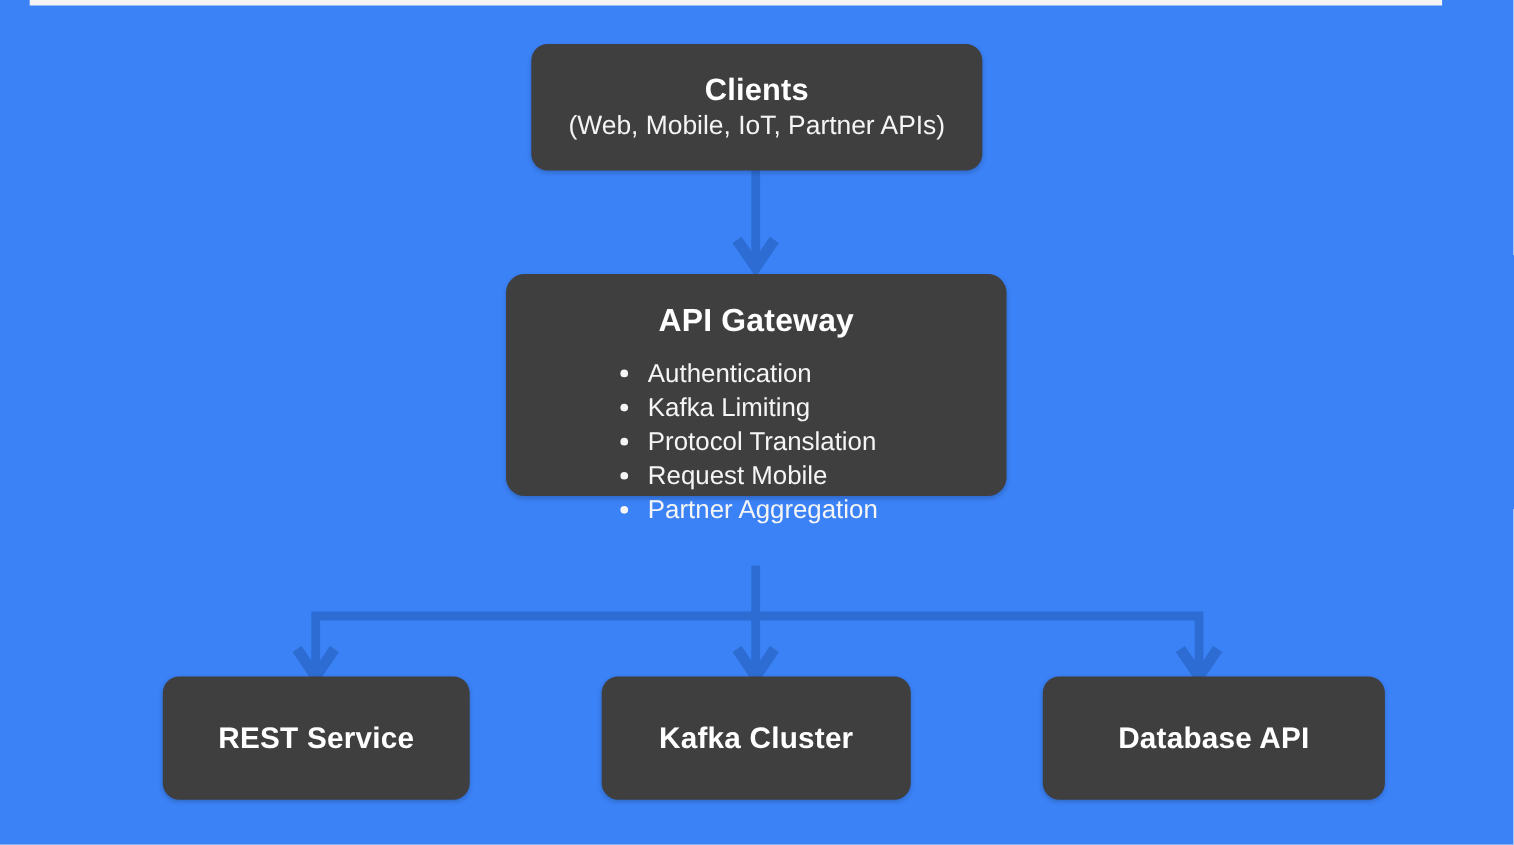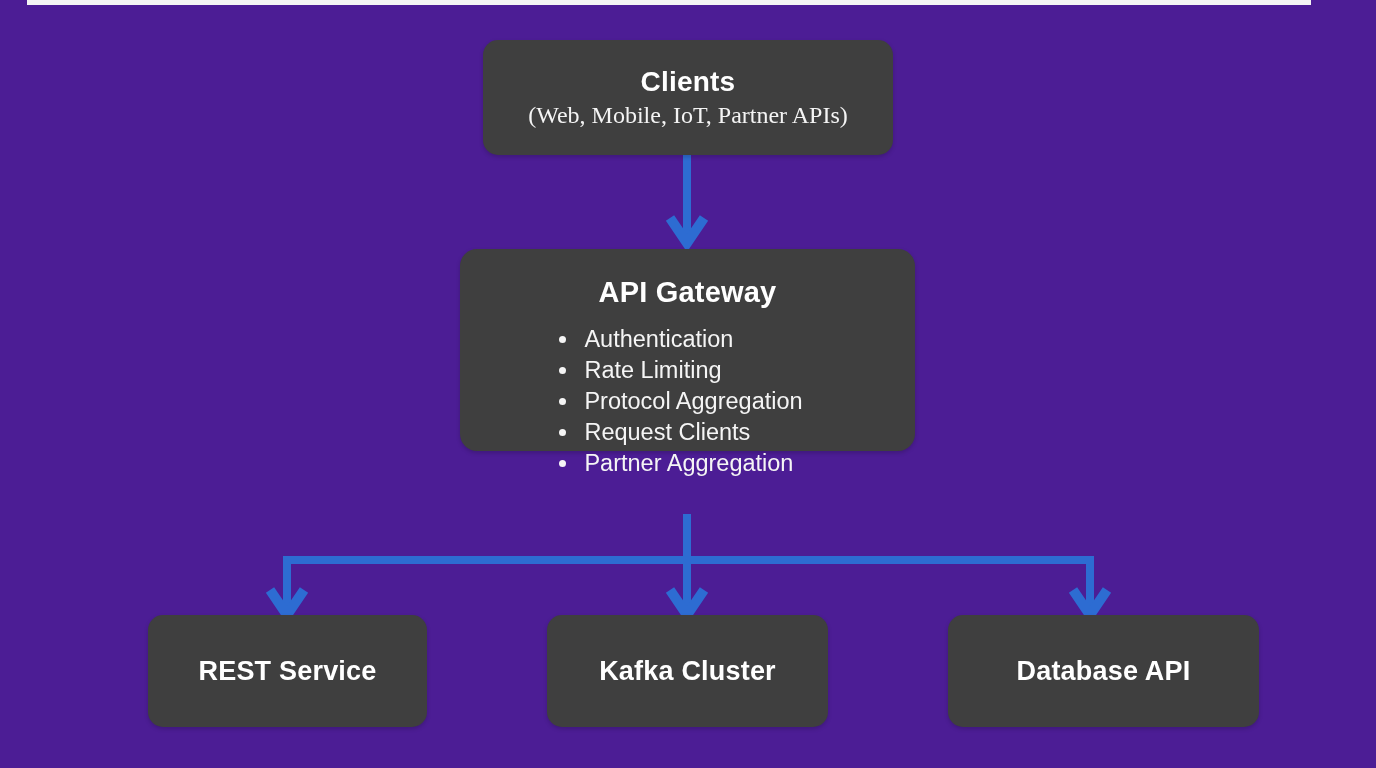--- a/index.html
+++ b/index.html
@@ -5,21 +5,21 @@
   html, body {
     margin: 0;
     padding: 0;
     background: #ffffff;
     font-family: "Liberation Sans", "DejaVu Sans", sans-serif;
   }
   .canvas {
     position: relative;
     width: 1376px;
     height: 768px;
-    background: #4c1d95;
+    background: #3b82f6;
     overflow: hidden;
   }
   .top-strip {
     position: absolute;
     left: 27px;
     top: 0;
     width: 1284px;
     height: 5px;
     background: #f4f4f4;
   }
@@ -50,21 +50,20 @@
     font-size: 28px;
     font-weight: 700;
     line-height: 34px;
     letter-spacing: 0.2px;
   }
   .node-clients .node-subtitle {
     font-size: 24px;
     font-weight: 400;
     line-height: 32px;
     color: #f4f4f4;
-    font-family: Liberation Serif, serif;
   }
   .node-gateway {
     left: 460px; top: 249px;
     width: 455px; height: 202px;
     border-radius: 17px;
   }
   .node-gateway .node-title {
     margin-top: 27px;
     font-size: 29px;
     font-weight: 700;
@@ -122,23 +121,23 @@
 
   <div class="node node-clients">
     <div class="node-title">Clients</div>
     <div class="node-subtitle">(Web, Mobile, IoT, Partner APIs)</div>
   </div>
 
   <div class="node node-gateway">
     <div class="node-title">API Gateway</div>
     <ul class="feature-list">
       <li>Authentication</li>
-      <li>Rate Limiting</li>
-      <li>Protocol Aggregation</li>
-      <li>Request Clients</li>
+      <li>Kafka Limiting</li>
+      <li>Protocol Translation</li>
+      <li>Request Mobile</li>
       <li>Partner Aggregation</li>
     </ul>
   </div>
 
   <div class="node node-service node-rest">
     <div class="node-title">REST Service</div>
   </div>
 
   <div class="node node-service node-kafka">
     <div class="node-title">Kafka Cluster</div>

